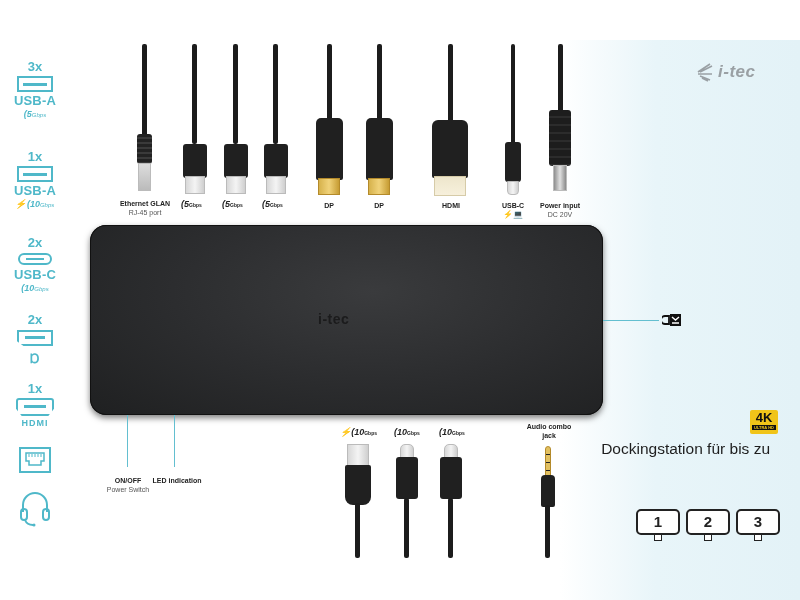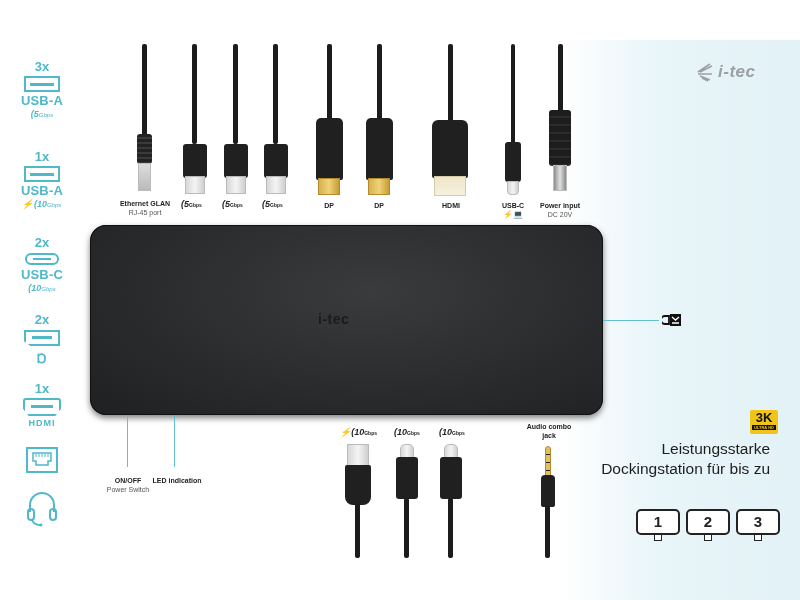--- a/index.html
+++ b/index.html
@@ -7,21 +7,21 @@
   body {
     position: relative;
     background: #ffffff;
     font-family: "Liberation Sans", sans-serif;
     color: #222;
   }
   .bg-gradient {
     position: absolute; left: 560px; top: 40px; width: 240px; height: 560px;
     background: linear-gradient(90deg, rgba(234,246,250,0) 0%, #e8f5f9 40%, #e3f2f7 100%);
   }
-  .leg-item { position: absolute; left: 16px; width: 52px; text-align: center; color: #4fb8c9; }
+  .leg-item { position: absolute; left: 9px; width: 52px; text-align: center; color: #4fb8c9; }
   .leg-count { font-size: 13px; font-weight: bold; line-height: 14px; color: #4fb8c9; }
   .leg-name { font-size: 13px; font-weight: bold; line-height: 14px; color: #4fb8c9; letter-spacing: 0.2px; }
   .leg-speed { font-size: 9px; font-style: italic; font-weight: bold; color: #4fb8c9; line-height: 12px; }
   .leg-speed small { font-size: 6px; font-weight: normal; }
   .usba-glyph { width: 36px; height: 16px; border: 2px solid #4fb8c9; margin: 2px auto; position: relative; }
   .usba-glyph::after { content: ""; position: absolute; left: 4px; right: 4px; top: 5px; height: 3px; background: #4fb8c9; }
   .usbc-glyph { width: 34px; height: 12px; border: 2px solid #4fb8c9; border-radius: 7px; margin: 3px auto; position: relative; }
   .usbc-glyph::after { content: ""; position: absolute; left: 6px; right: 6px; top: 3px; height: 2px; background: #4fb8c9; }
   .dp-glyph { width: 36px; height: 16px; border: 2px solid #4fb8c9; margin: 3px auto; clip-path: polygon(0 0,100% 0,100% 100%,18% 100%,0 70%); position: relative; }
   .dp-inner { position: absolute; left: 6px; right: 6px; top: 4px; height: 3px; background: #4fb8c9; }
@@ -234,26 +234,25 @@
   <div class="plug" style="left:440px;top:457px;width:22px;height:42px;"></div>
   <div class="cable" style="left:448px;top:498px;height:60px;"></div>
 </div>
 <div>
   <div class="gold" style="left:545px;top:446px;width:6px;height:30px;border-radius:3px 3px 0 0;background:repeating-linear-gradient(180deg,#e2c060 0 7px,#222 7px 8px);"></div>
   <div class="plug" style="left:541px;top:475px;width:14px;height:32px;border-radius:4px 4px 2px 2px;"></div>
   <div class="cable" style="left:545px;top:505px;height:53px;"></div>
 </div>
 
 <div class="badge-4k">
-  <span class="k4">3K</span>
+  <span class="k4">4K</span>
   <span class="uhd">ULTRA HD</span>
 </div>
 
 <div class="headline">
-  <div>Leistungsstarke</div>
   <div>Dockingstation für bis zu</div>
 </div>
 
 <div class="monitor" style="left:636px;">1</div>
 <div class="monitor-stand" style="left:654px;"></div>
 <div class="monitor" style="left:686px;">2</div>
 <div class="monitor-stand" style="left:704px;"></div>
 <div class="monitor" style="left:736px;">3</div>
 <div class="monitor-stand" style="left:754px;"></div>
 

